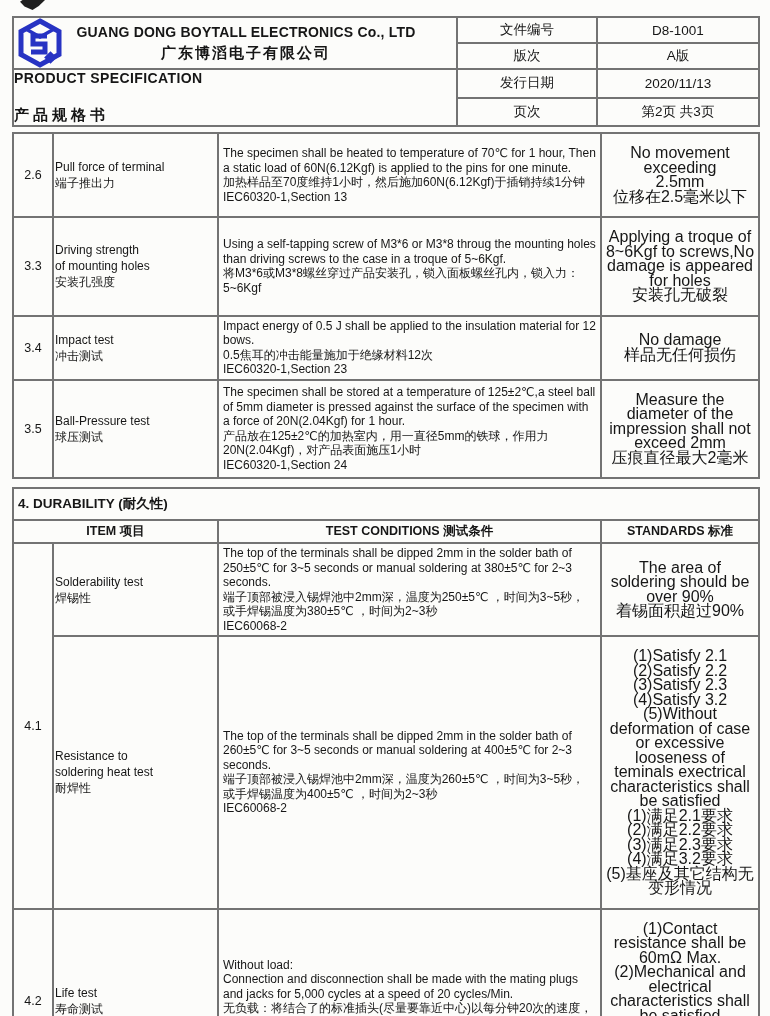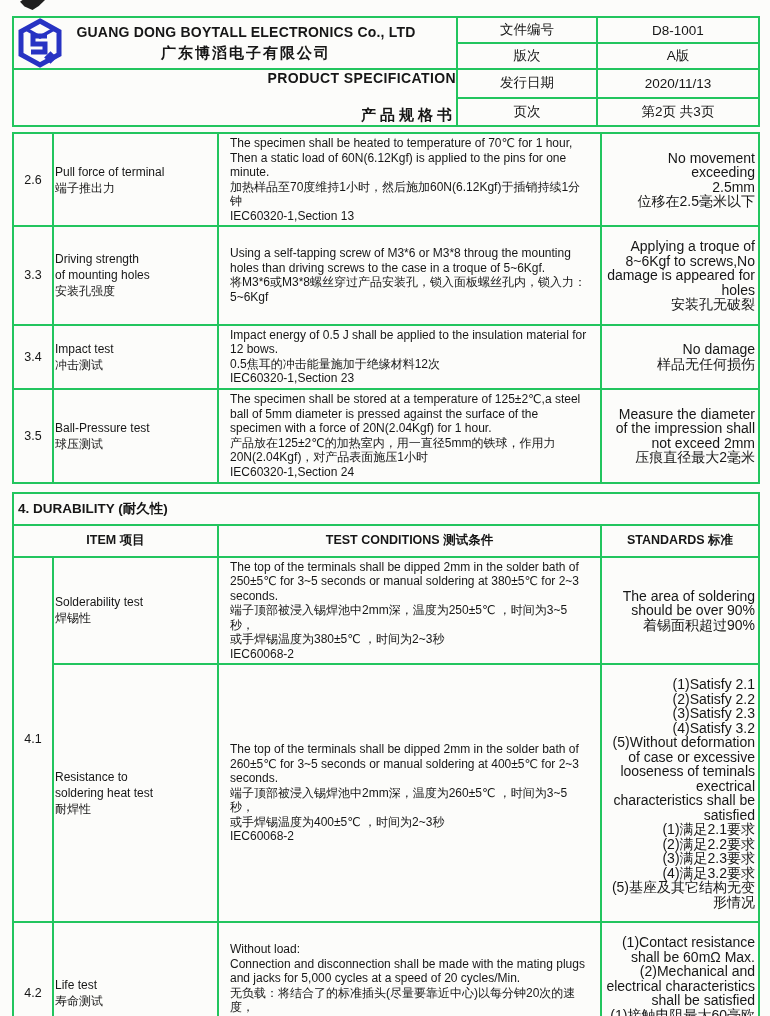--- a/index.html
+++ b/index.html
@@ -7,39 +7,39 @@
     width:770px;height:1016px;background:#fcfcfa;position:relative;
     font-family:"Liberation Sans","DejaVu Sans",sans-serif;color:#161616;
     overflow:hidden;
   }
   .inner{padding:16px 12px 0 12px;}
   .artifact{
     position:absolute;top:0;left:20px;width:25px;height:10px;background:#1f1f1f;
     clip-path:polygon(10% 0,100% 0,75% 60%,50% 100%,18% 65%,0 18%);
   }
   table{border-collapse:collapse;table-layout:fixed;width:746px;}
-  td,th{border:2px solid #22c55e;overflow:hidden;vertical-align:middle;}
+  td,th{border:2px solid #737373;overflow:hidden;vertical-align:middle;}
   
   .hdr td{padding:0;}
   .company-cell{padding:2px;}
   .company{display:flex;align-items:center;}
   .logo-box{flex:0 0 52px;display:flex;justify-content:center;}
   .company-names{flex:1;text-align:center;padding-right:30px;}
   .company-en{font-weight:bold;font-size:14px;letter-spacing:.2px;}
   .company-cn{font-weight:bold;font-size:15px;letter-spacing:2px;margin-top:4px;}
-  .doc-title{text-align:right;}
+  .doc-title{text-align:left;}
   .doc-title-en{font-weight:bold;font-size:14px;letter-spacing:.4px;}
   .doc-title-cn{font-weight:bold;font-size:15px;letter-spacing:4px;margin-top:20px;}
   .meta-label,.meta-value{text-align:center;font-weight:normal;font-size:13.5px;}
   
   .spec{margin-top:5px;}
   .no{text-align:center;font-size:12.5px;}
   .item{text-align:left;font-size:12px;line-height:16px;white-space:pre-line;}
-  .cond{font-size:12px;line-height:14.5px;padding:2px 11px;white-space:pre-line;text-align:left;}
-  .std{font-size:14px;line-height:14.5px;padding:12px 3px;white-space:pre-line;text-align:right;}
+  .cond{font-size:12px;line-height:14.5px;padding:2px 4px;white-space:pre-line;text-align:left;}
+  .std{font-size:16px;line-height:14.5px;padding:12px 3px;white-space:pre-line;text-align:center;}
   .sec-title{font-weight:bold;font-size:13.5px;text-align:left;padding:4px 4px;}
   .colhead{font-weight:bold;font-size:12.5px;text-align:center;background:#fcfcfa;}
   .dur{margin-top:8px;}
 </style>
 </head>
 <body>
 
 <div class="page">
   <div class="artifact"></div>
   <div class="inner">
@@ -148,21 +148,21 @@
       <colgroup>
           <col style="width:40px">
           <col style="width:165px">
           <col style="width:383px">
           <col style="width:158px">
         </colgroup>
       <tbody>
           <tr style="height:32px">
         <td colspan="4" class="sec-title">4. DURABILITY  (耐久性)</td>
       </tr>
-      <tr style="height:32px">
+      <tr style="height:23px">
         <td colspan="2" class="colhead">ITEM 项目</td>
         <td class="colhead">TEST CONDITIONS 测试条件</td>
         <td class="colhead">STANDARDS 标准</td>
       </tr>
       <tr style="height:86px">
         <td class="no" rowspan="2">4.1</td>
         <td class="item">Solderability test
 焊锡性</td>
         <td class="cond">The top of the terminals shall be dipped 2mm in the solder bath of 250±5℃ for 3~5 seconds or manual soldering at 380±5℃ for 2~3 seconds.
 端子顶部被浸入锡焊池中2mm深，温度为250±5℃ ，时间为3~5秒，

